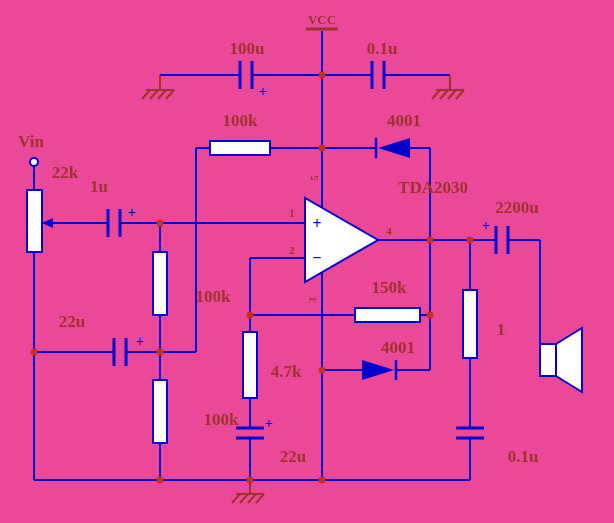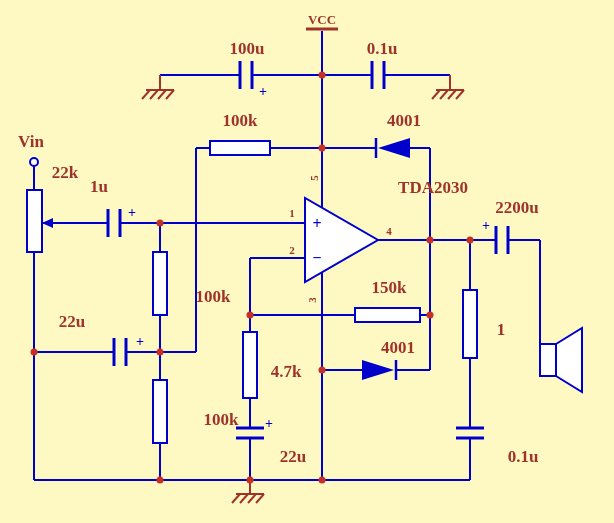--- a/index.html
+++ b/index.html
@@ -1,16 +1,16 @@
 <!DOCTYPE html>
 <html><head>
 <meta charset="utf-8">
 <style>
   html,body{margin:0;padding:0;background:#ffffff;}
-  .stage{width:614px;height:523px;background:#fef9c3;overflow:hidden;font-family:"Liberation Serif",serif;}
+  .stage{width:614px;height:523px;background:#ec4899;overflow:hidden;font-family:"Liberation Serif",serif;}
   svg{display:block;}
   .wire line{stroke:#0000CC;stroke-width:2;}
   .plate line{stroke:#0000CC;stroke-width:3;}
   .gnd line{stroke:#9E332B;stroke-width:2;}
   text{font-family:"Liberation Serif",serif;font-weight:bold;fill:#9E332B;}
   .lbl{font-size:17px;}
   .lbl-sm{font-size:13px;}
   .pin{font-size:11px;}
   .opsym{font-size:16px;fill:#0000CC;}
   .pol{font-size:14px;fill:#0000CC;}

